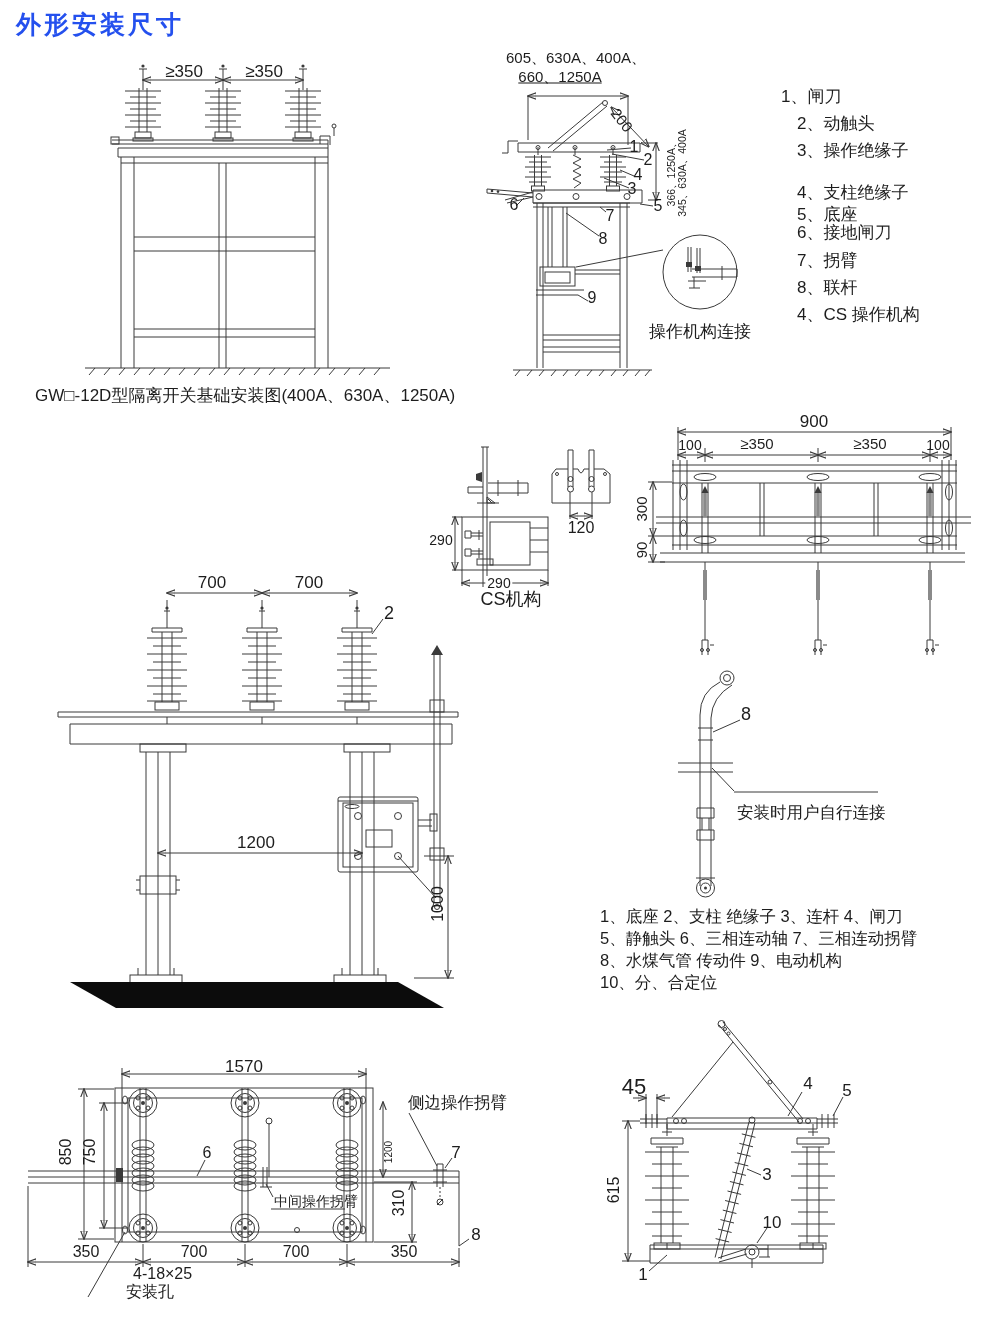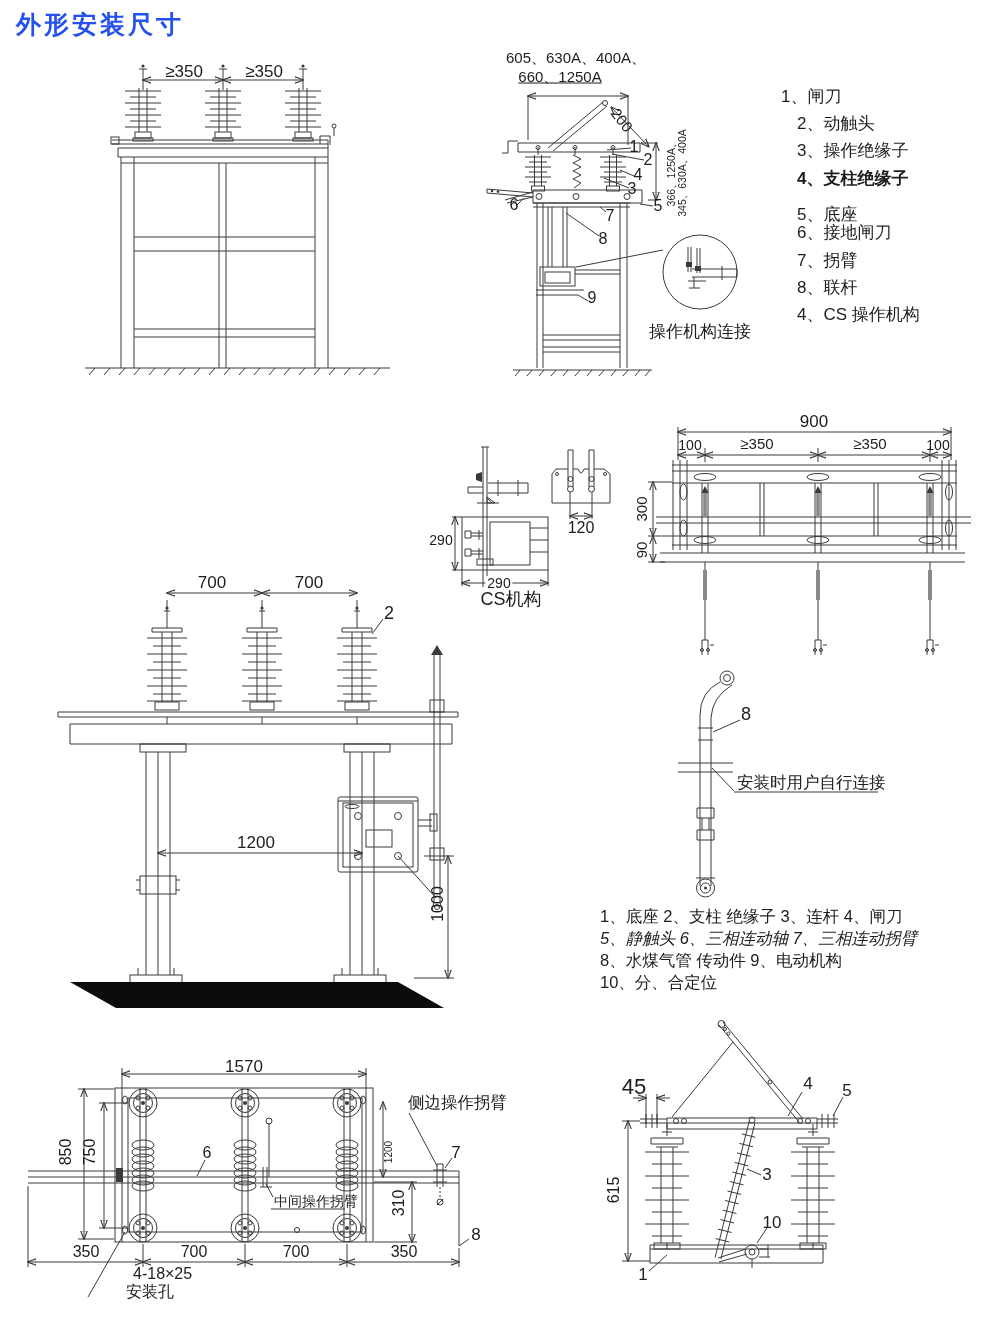--- a/index.html
+++ b/index.html
@@ -319,41 +319,42 @@
   <path d="M640,1121H622 M650,1261H622"></path>
   <line x1="628" y1="1121" x2="628" y2="1261" marker-start="url(#ar)" marker-end="url(#ar)"></line>
   <path d="M802,1092L788,1116 M843,1097L833,1116 M747,1169L761,1175 M757,1243L767,1228 M649,1271L667,1255"></path>
 </g>
 </svg>
 
 <div class="lbl la title" style="left:16px;top:12px;font-size:25px;">外形安装尺寸</div>
 
 <div class="lbl" style="left:184px;top:71px;font-size:17px;">≥350</div>
 <div class="lbl" style="left:264px;top:71px;font-size:17px;">≥350</div>
+<div class="lbl la" style="left:35px;top:387px;font-size:17px;">GW□-12D型隔离开关基础安装图(400A、630A、1250A)</div>
 
 <div class="lbl" style="left:576px;top:57px;font-size:15px;">605、630A、400A、</div>
 <div class="lbl" style="left:560px;top:76px;font-size:15px;text-decoration:underline;">660、1250A</div>
 <div class="lbl rot50" style="left:622px;top:120px;font-size:15px;">200</div>
 <div class="lbl rot" style="left:671px;top:172px;font-size:10.5px;">366、1250A、</div>
 <div class="lbl rot" style="left:682px;top:173px;font-size:10.5px;">345、630A、400A</div>
 <div class="lbl" style="left:634px;top:147px;font-size:16px;">1</div>
 <div class="lbl" style="left:648px;top:160px;font-size:16px;">2</div>
 <div class="lbl" style="left:638px;top:175px;font-size:16px;">4</div>
 <div class="lbl" style="left:632px;top:189px;font-size:16px;">3</div>
 <div class="lbl" style="left:658px;top:206px;font-size:16px;">5</div>
 <div class="lbl" style="left:514px;top:205px;font-size:16px;">6</div>
 <div class="lbl" style="left:610px;top:216px;font-size:16px;">7</div>
 <div class="lbl" style="left:603px;top:239px;font-size:16px;">8</div>
 <div class="lbl" style="left:592px;top:298px;font-size:16px;">9</div>
 <div class="lbl" style="left:700px;top:331px;font-size:17px;">操作机构连接</div>
 
 <div class="lbl la" style="left:781px;top:88px;font-size:17px;">1、闸刀</div>
 <div class="lbl la" style="left:797px;top:115px;font-size:17px;">2、动触头</div>
 <div class="lbl la" style="left:797px;top:142px;font-size:17px;">3、操作绝缘子</div>
-<div class="lbl la" style="left:797px;top:170px;font-size:17px;font-weight:bold;">4、支柱绝缘子</div>
+<div class="lbl la" style="left:797px;top:184px;font-size:17px;">4、支柱绝缘子</div>
 <div class="lbl la" style="left:797px;top:206px;font-size:17px;">5、底座</div>
 <div class="lbl la" style="left:797px;top:224px;font-size:17px;">6、接地闸刀</div>
 <div class="lbl la" style="left:797px;top:252px;font-size:17px;">7、拐臂</div>
 <div class="lbl la" style="left:797px;top:279px;font-size:17px;">8、联杆</div>
 <div class="lbl la" style="left:797px;top:306px;font-size:17px;">4、CS 操作机构</div>
 
 <div class="lbl" style="left:441px;top:540px;font-size:14px;">290</div>
 <div class="lbl wbg" style="left:499px;top:583px;font-size:14px;">290</div>
 <div class="lbl" style="left:581px;top:528px;font-size:16px;">120</div>
 <div class="lbl" style="left:511px;top:599px;font-size:18px;">CS机构</div>
@@ -366,24 +367,24 @@
 <div class="lbl rot" style="left:641px;top:509px;font-size:15px;">300</div>
 <div class="lbl rot" style="left:641px;top:550px;font-size:15px;">90</div>
 
 <div class="lbl" style="left:212px;top:582px;font-size:17px;">700</div>
 <div class="lbl" style="left:309px;top:582px;font-size:17px;">700</div>
 <div class="lbl" style="left:389px;top:613px;font-size:18px;">2</div>
 <div class="lbl" style="left:256px;top:842px;font-size:17px;">1200</div>
 <div class="lbl rot" style="left:438px;top:904px;font-size:16px;">1000</div>
 
 <div class="lbl" style="left:746px;top:714px;font-size:18px;">8</div>
-<div class="lbl la" style="left:737px;top:774px;font-size:16.5px;">安装时用户自行连接</div>
+<div class="lbl la" style="left:737px;top:804px;font-size:16.5px;">安装时用户自行连接</div>
 
 <div class="lbl la" style="left:600px;top:908px;font-size:16.5px;">1、底座 2、支柱 绝缘子  3、连杆 4、闸刀</div>
-<div class="lbl la" style="left:600px;top:930px;font-size:16.5px;font-style:italic;">5、静触头 6、三相连动轴 7、三相连动拐臂</div>
+<div class="lbl la" style="left:600px;top:930px;font-size:16.5px;">5、静触头 6、三相连动轴 7、三相连动拐臂</div>
 <div class="lbl la" style="left:600px;top:952px;font-size:16.5px;">8、水煤气管 传动件  9、电动机构</div>
 <div class="lbl la" style="left:600px;top:974px;font-size:16.5px;">10、分、合定位</div>
 
 <div class="lbl" style="left:244px;top:1066px;font-size:17px;">1570</div>
 <div class="lbl rot" style="left:66px;top:1152px;font-size:16px;">850</div>
 <div class="lbl rot" style="left:90px;top:1152px;font-size:16px;">750</div>
 <div class="lbl rot" style="left:389px;top:1152px;font-size:10px;">1200</div>
 <div class="lbl rot" style="left:399px;top:1203px;font-size:16px;">310</div>
 <div class="lbl" style="left:207px;top:1153px;font-size:16px;">6</div>
 <div class="lbl" style="left:456px;top:1152px;font-size:17px;">7</div>

